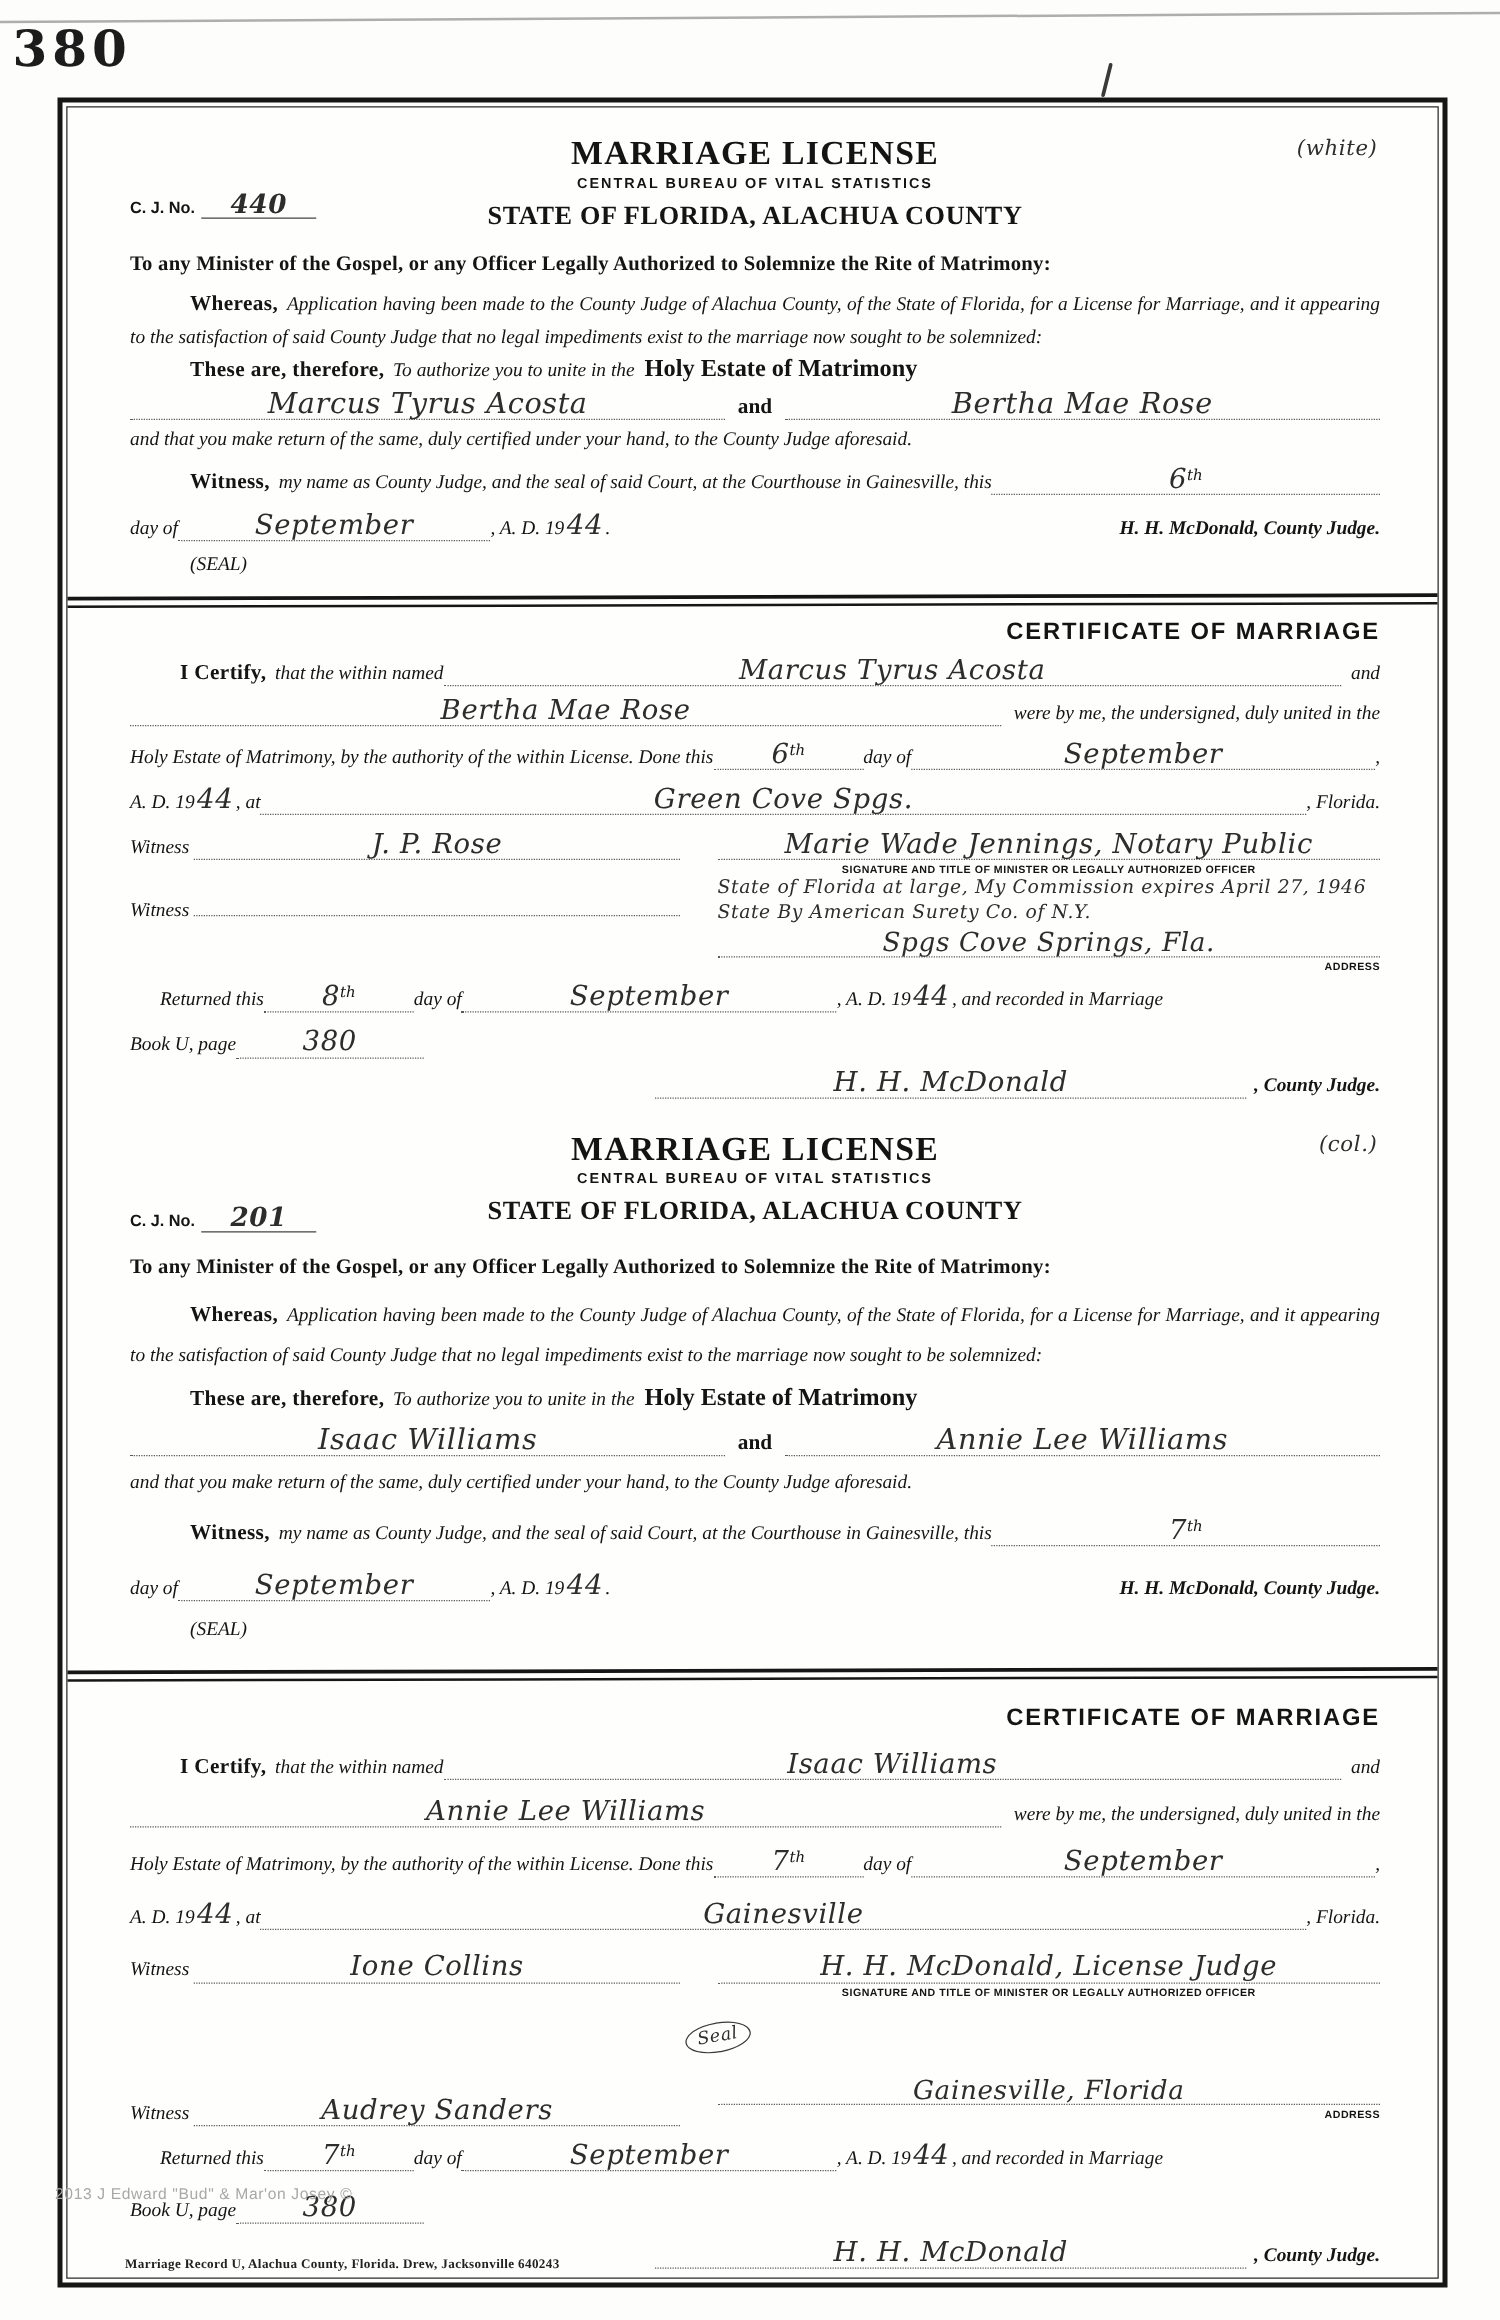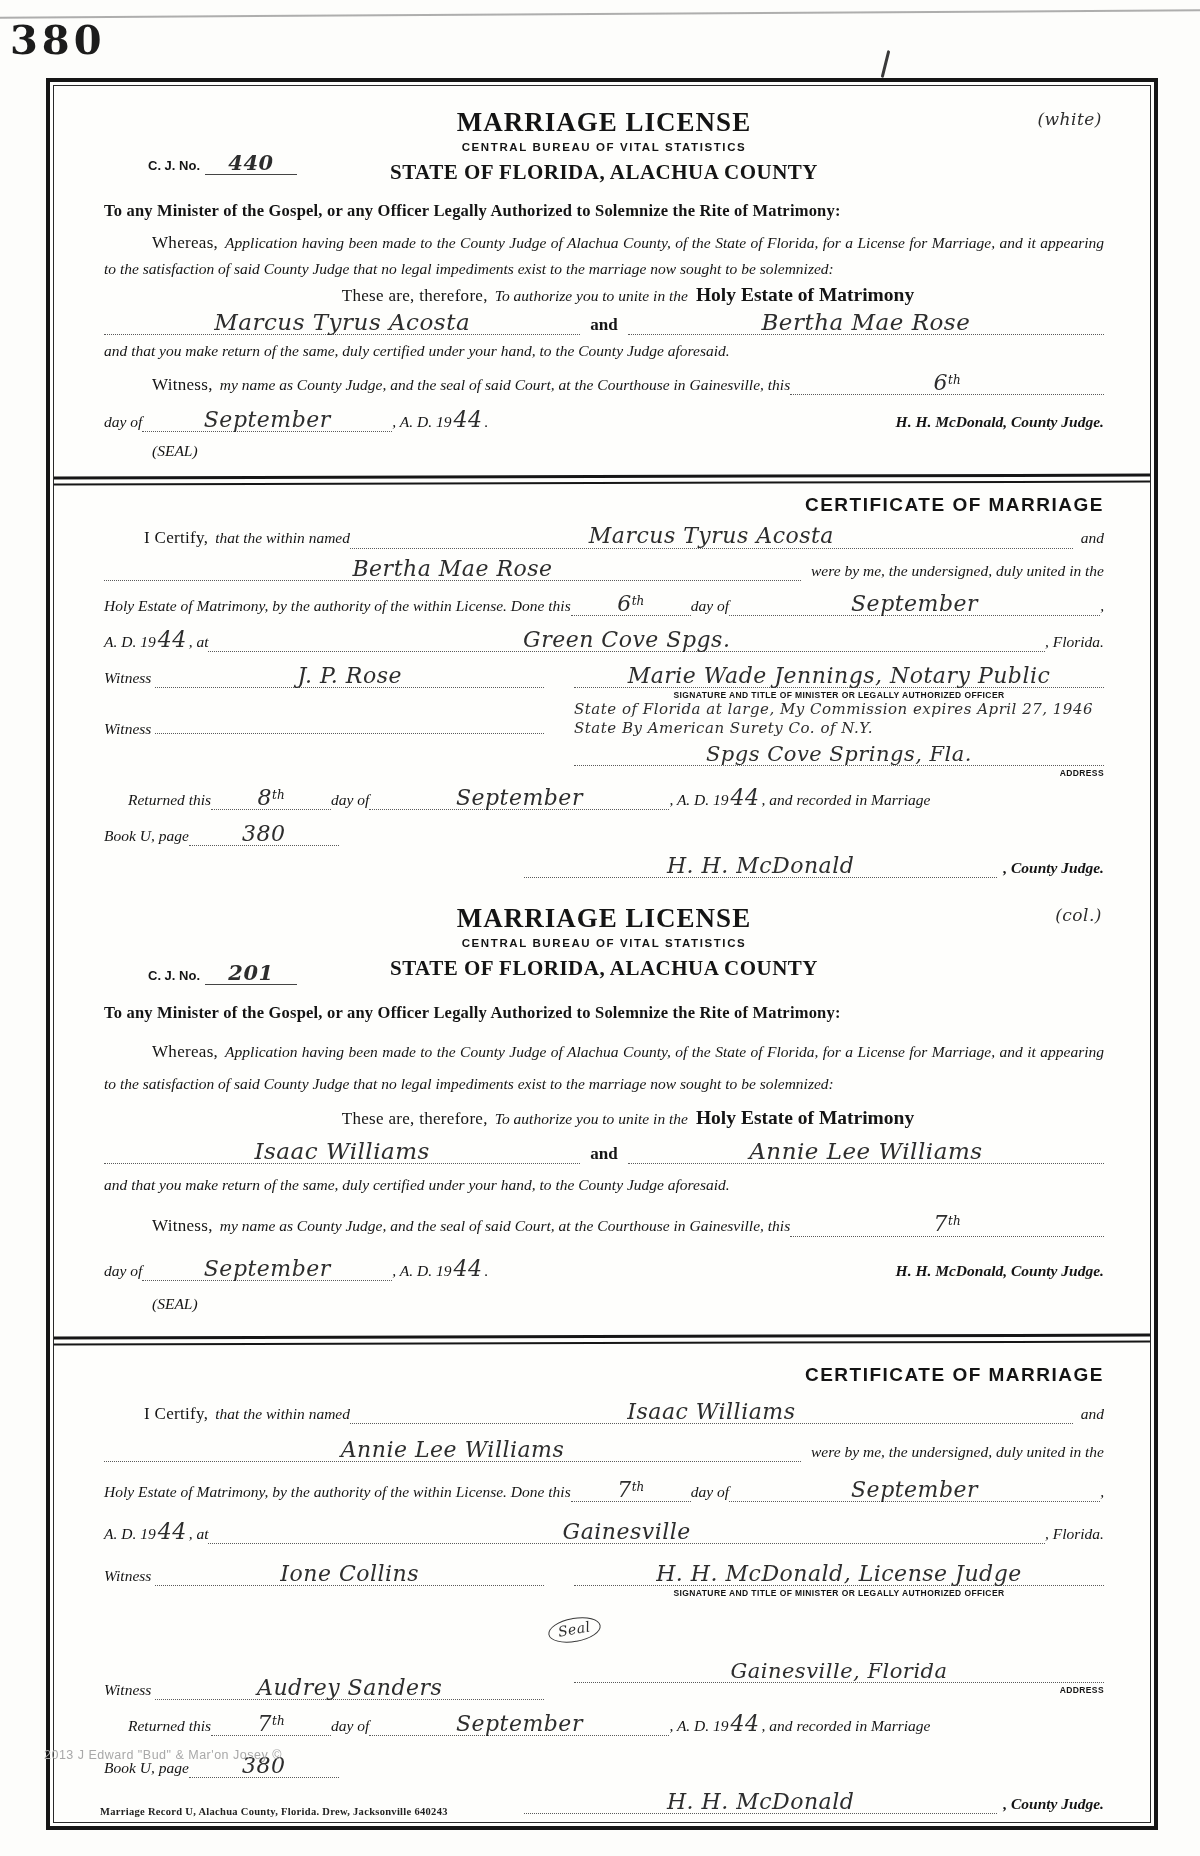--- a/index.html
+++ b/index.html
@@ -22,46 +22,46 @@
 
   .form{position:relative;}
 
   
   .hw{font-family:"DejaVu Serif",serif;font-style:italic;color:#2d2d2d;
       font-size:22px;letter-spacing:.5px;line-height:1.05;}
   .hw-sm{font-size:15px;line-height:1.3;}
   .sup{font-size:12px;vertical-align:super;font-family:"DejaVu Serif",serif;font-style:italic;}
   .it{font-style:italic;font-size:15.5px;}
   .bl{font-weight:bold;font-size:16.5px;letter-spacing:.2px;}          
-  .bl2{font-weight:normal;font-size:17px;letter-spacing:.3px;margin-right:7px;} 
+  .bl2{font-weight:bold;font-size:17px;letter-spacing:.3px;margin-right:7px;} 
   .holy{font-weight:bold;font-size:19.5px;margin-left:8px;}
   .nowrap{white-space:nowrap;}
 
   .lic-header{position:relative;text-align:center;margin-top:14px;}
   .h-title{margin:0;font-size:27px;font-weight:bold;letter-spacing:1px;line-height:1.1;}
   .h-sub{font-family:"Liberation Sans",sans-serif;font-weight:bold;font-size:11.5px;
          letter-spacing:1.6px;margin-top:3px;}
   .h-state{font-size:21px;font-weight:bold;letter-spacing:.5px;margin-top:7px;}
   .cj{position:absolute;left:0;font-family:"Liberation Sans",sans-serif;
-      font-weight:bold;font-size:13px;white-space:nowrap;margin-left:44px;}
+      font-weight:bold;font-size:13px;white-space:nowrap;}
   .form-a .cj{top:44px;} .form-b .cj{top:58px;}
   .cj-no{display:inline-block;min-width:92px;border-bottom:1px solid #444;
          text-align:center;font-size:21px;margin-left:5px;}
 
   .annotation{position:absolute;right:2px;top:0;font-size:17px;z-index:2;}
 
   .address{margin-top:16px;}
   .para{margin:8px 0 0 0;line-height:1.62;text-align:justify;}
   .para .indent{display:inline-block;width:48px;}
 
   .row{display:flex;align-items:baseline;}
   .fill{flex:1;border-bottom:1.6px dotted #5a5a5a;text-align:center;min-height:4px;}
   .spacer{flex:1;}
 
-  .these{margin-top:2px;padding-left:48px;justify-content:center;}
+  .these{margin-top:2px;padding-left:48px;}
   .names{margin-top:4px;}
   .names .fill{font-size:23px;}
   .and-bl{font-weight:bold;font-size:17px;margin:0 10px;}
   .return-line{margin-top:7px;}
   .wit-line{margin-top:11px;}
   .wit-line .lead{padding-left:48px;}
   .dayof{margin-top:13px;}
   .dayof .fill{flex:0 0 250px;}
   .judge-print{font-weight:bold;margin-left:auto;padding-left:30px;white-space:nowrap;}
   .seal{margin-top:10px;padding-left:48px;}

